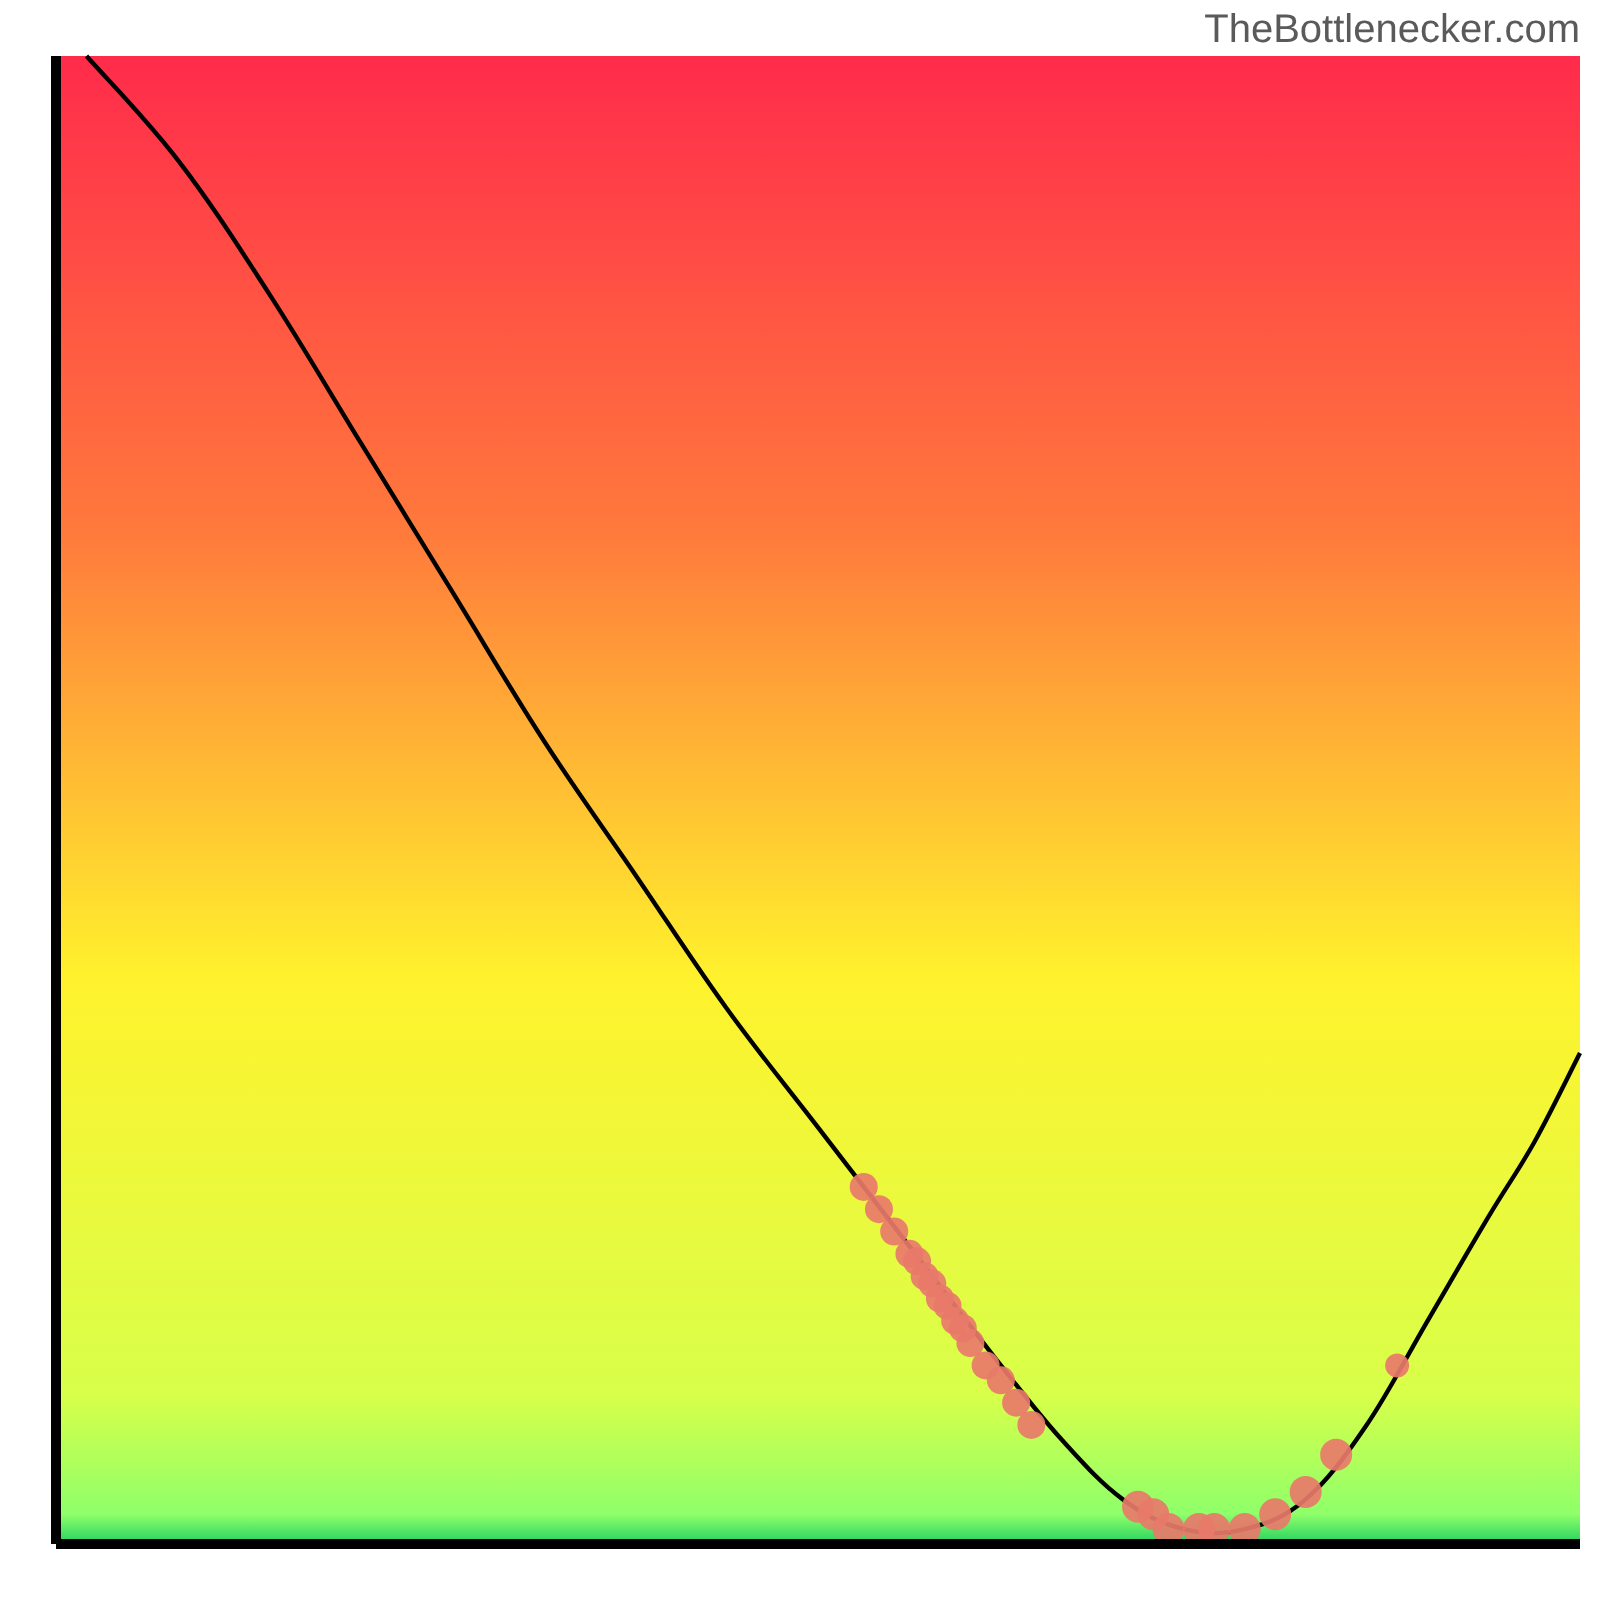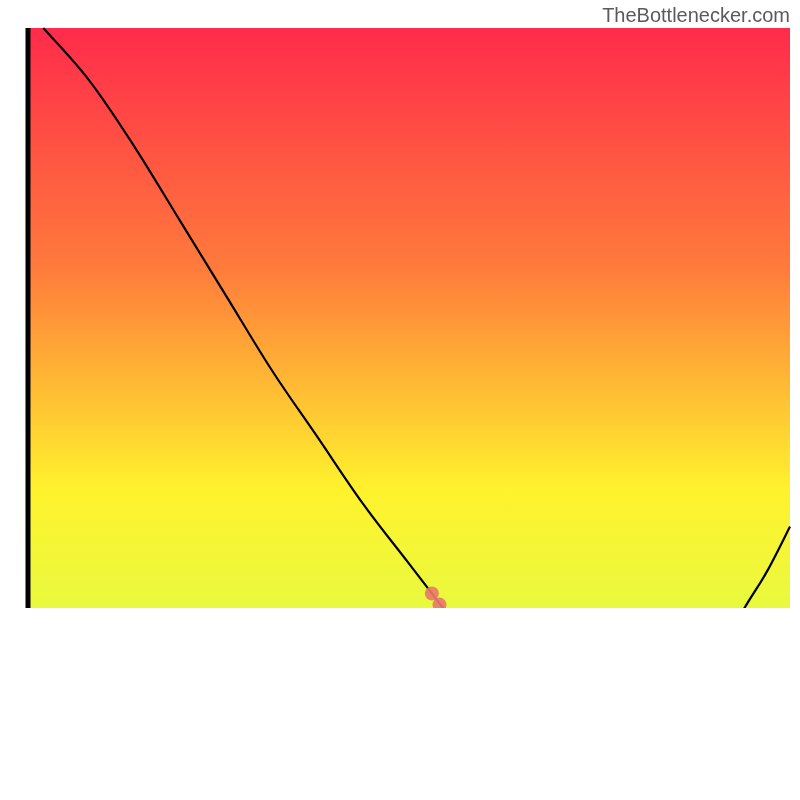--- a/index.html
+++ b/index.html
@@ -1,19 +1,19 @@
 <!DOCTYPE html>
 <html><head>
 <meta charset="utf-8">
 <style>
   * { margin: 0; padding: 0; box-sizing: border-box; }
   body { background: #fff; font-family: Arial, sans-serif; }
   .chart-container {
     width: 800px;
-    height: 608px;
+    height: 800px;
     position: relative;
   }
   .watermark {
     position: absolute;
     top: 4px;
     right: 10px;
     color: #5a5a5a;
     font-size: 20px;
     font-family: Arial, sans-serif;
     z-index: 10;

